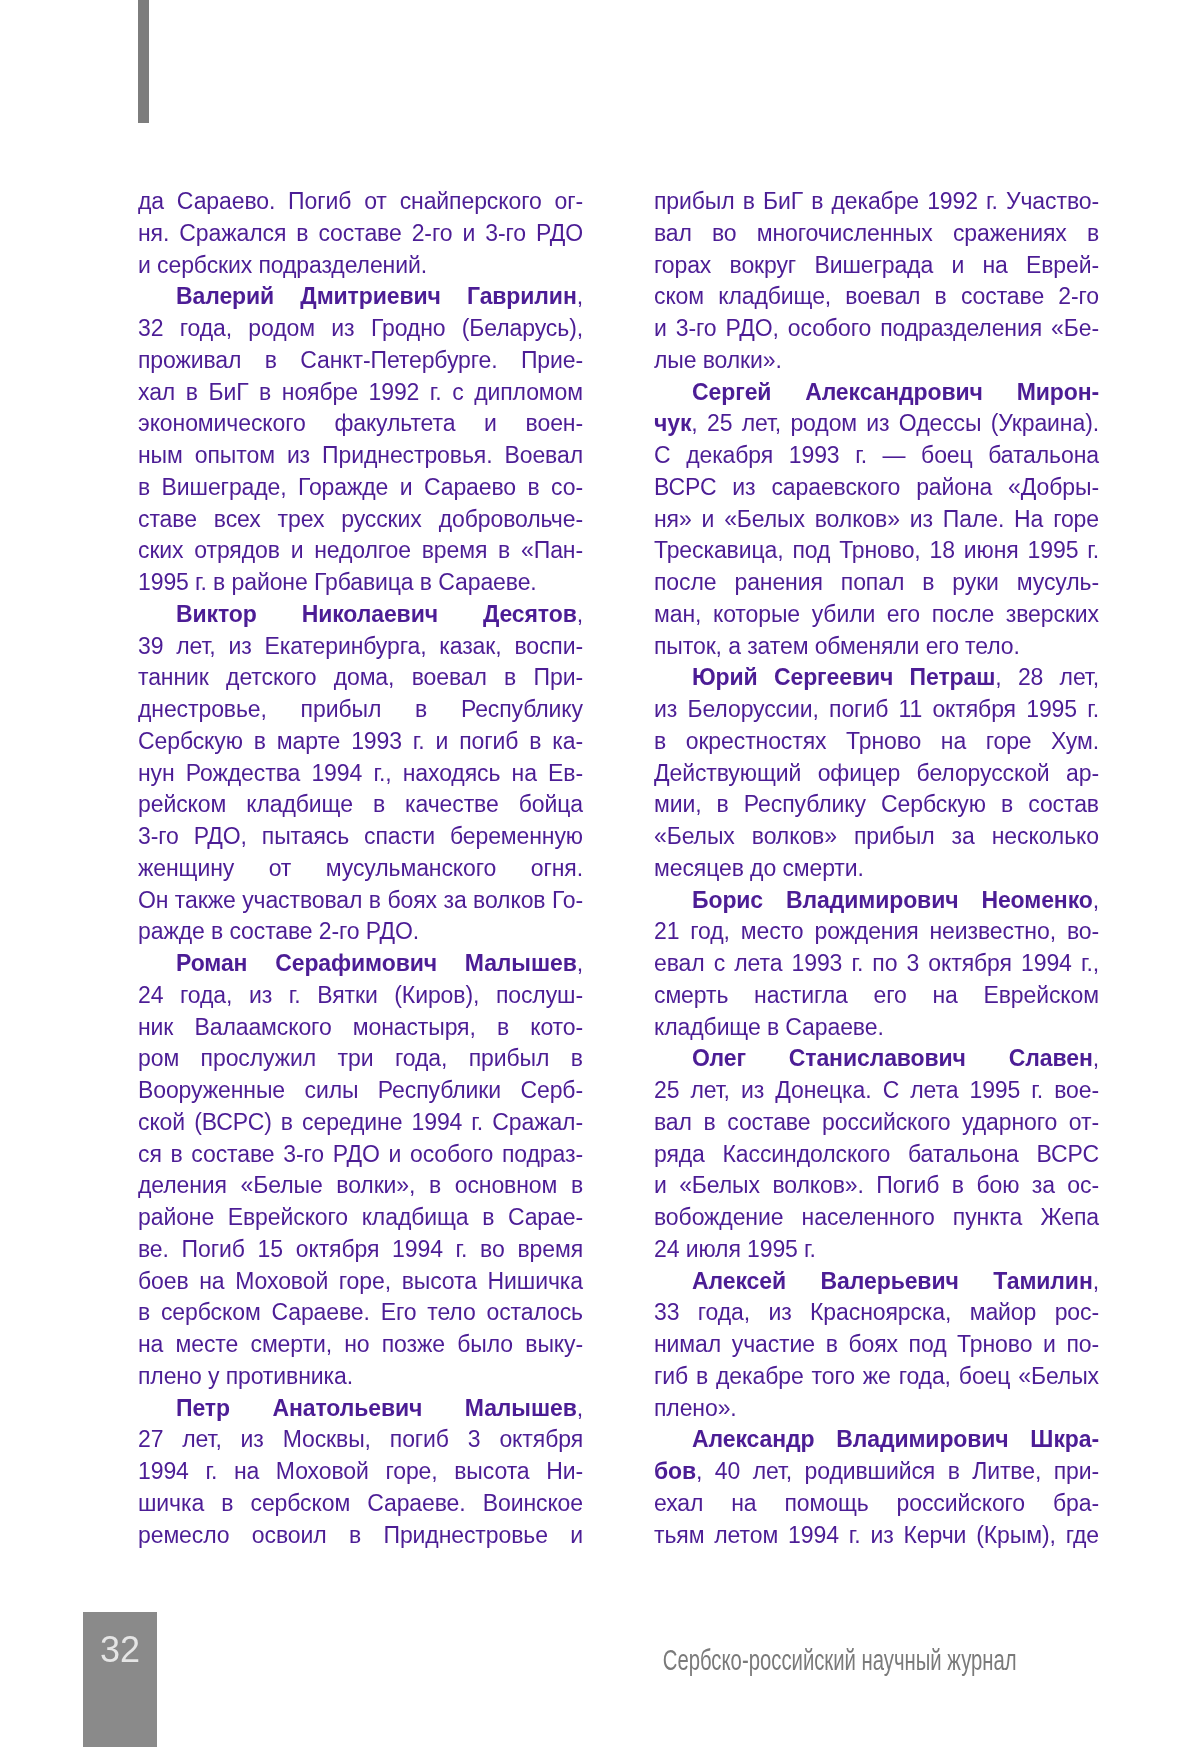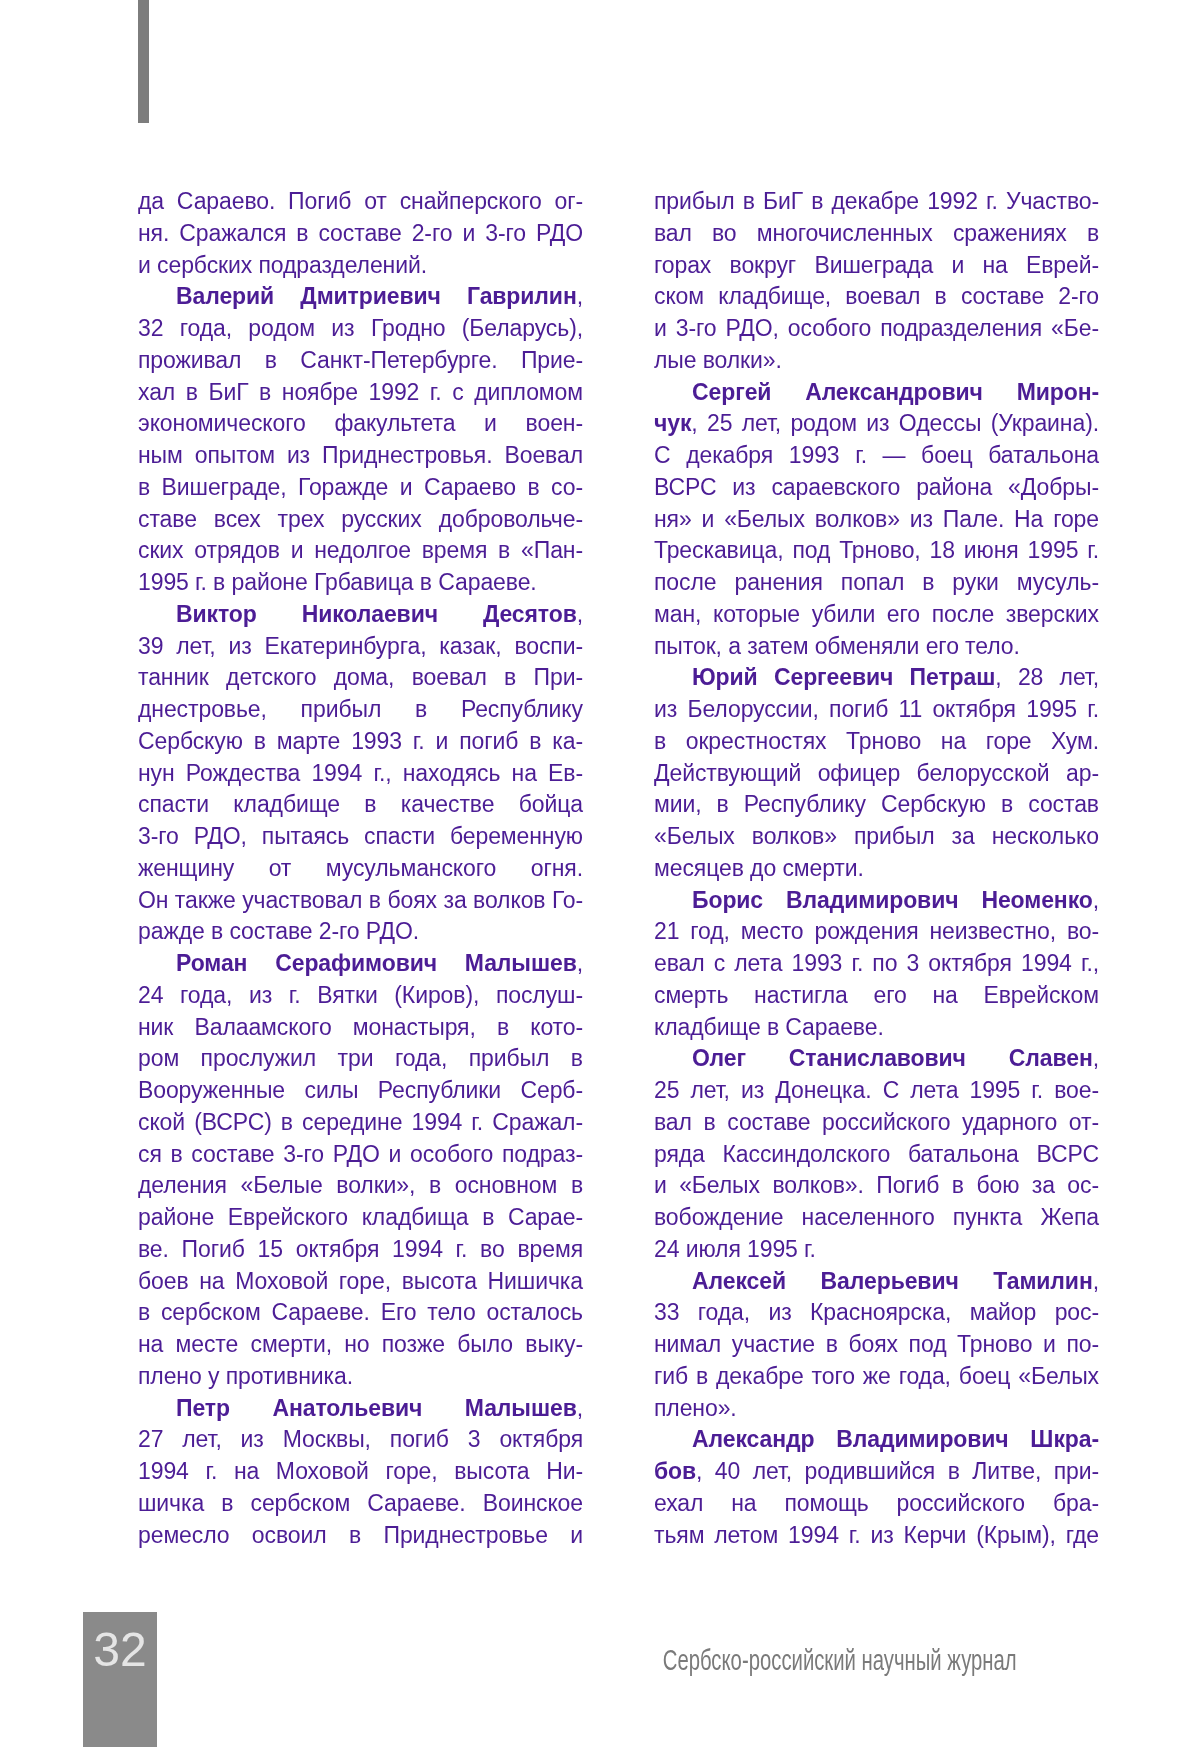--- a/index.html
+++ b/index.html
@@ -41,21 +41,21 @@
   .page-box {
     position: absolute;
     left: 83px; top: 1612px;
     width: 74px; height: 135px;
     background: #8a8a8a;
     text-align: center;
   }
   .page-num {
     display: block;
     margin-top: 16px;
-    font-size: 48px;
+    font-size: 36px;
     line-height: 44px;
     color: #e5e5e5;
   }
   .journal {
     position: absolute;
     top: 1644px;
     right: 183px;
     font-size: 29px;
     line-height: 32px;
     color: #7a7a7a;
@@ -88,21 +88,21 @@
         <div class="line"><span>ских отрядов и недолгое время в «Пан-</span></div>
         <div class="line last"><span>1995 г. в районе Грбавица в Сараеве.</span></div>
       </div>
       <div class="para">
         <div class="line ind"><span class="b">Виктор Николаевич Десятов</span><span>,</span></div>
         <div class="line"><span>39 лет, из Екатеринбурга, казак, воспи-</span></div>
         <div class="line"><span>танник детского дома, воевал в При-</span></div>
         <div class="line"><span>днестровье, прибыл в Республику</span></div>
         <div class="line"><span>Сербскую в марте 1993 г. и погиб в ка-</span></div>
         <div class="line"><span>нун Рождества 1994 г., находясь на Ев-</span></div>
-        <div class="line"><span>спасти кладбище в качестве бойца</span></div>
+        <div class="line"><span>рейском кладбище в качестве бойца</span></div>
         <div class="line"><span>3-го РДО, пытаясь спасти беременную</span></div>
         <div class="line"><span>женщину от мусульманского огня.</span></div>
         <div class="line"><span>Он также участвовал в боях за волков Го-</span></div>
         <div class="line last"><span>ражде в составе 2-го РДО.</span></div>
       </div>
       <div class="para">
         <div class="line ind"><span class="b">Роман Серафимович Малышев</span><span>,</span></div>
         <div class="line"><span>24 года, из г. Вятки (Киров), послуш-</span></div>
         <div class="line"><span>ник Валаамского монастыря, в кото-</span></div>
         <div class="line"><span>ром прослужил три года, прибыл в</span></div>

